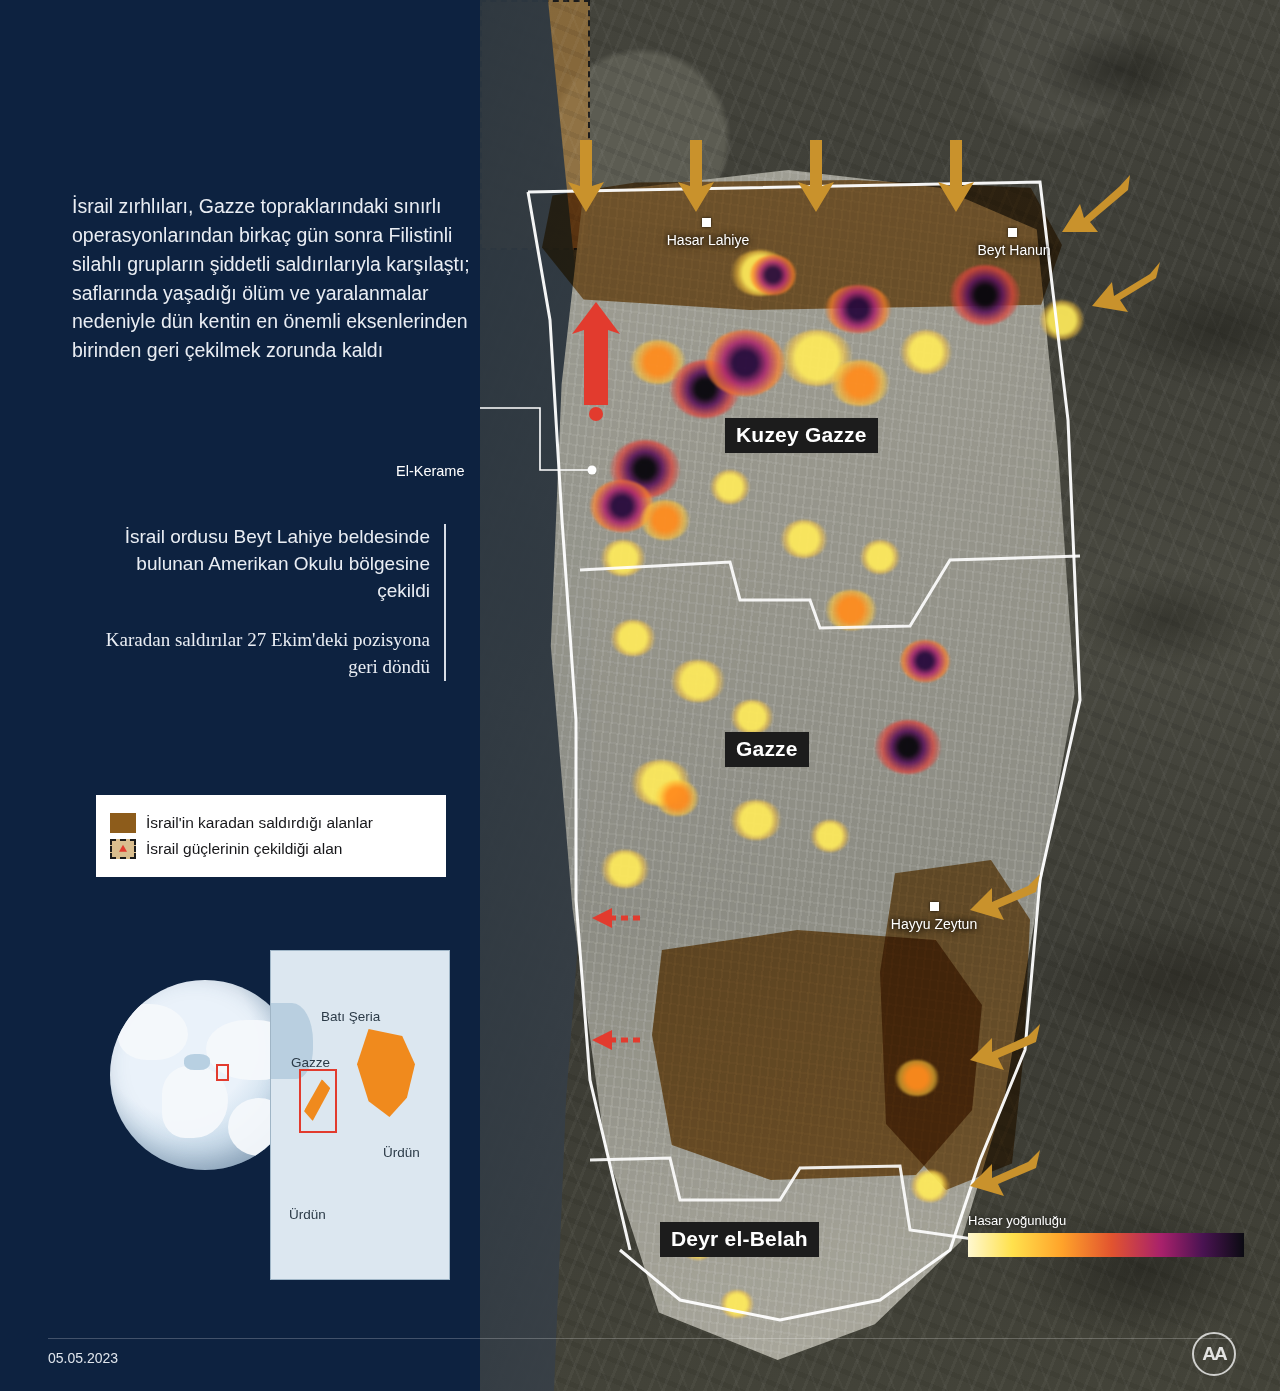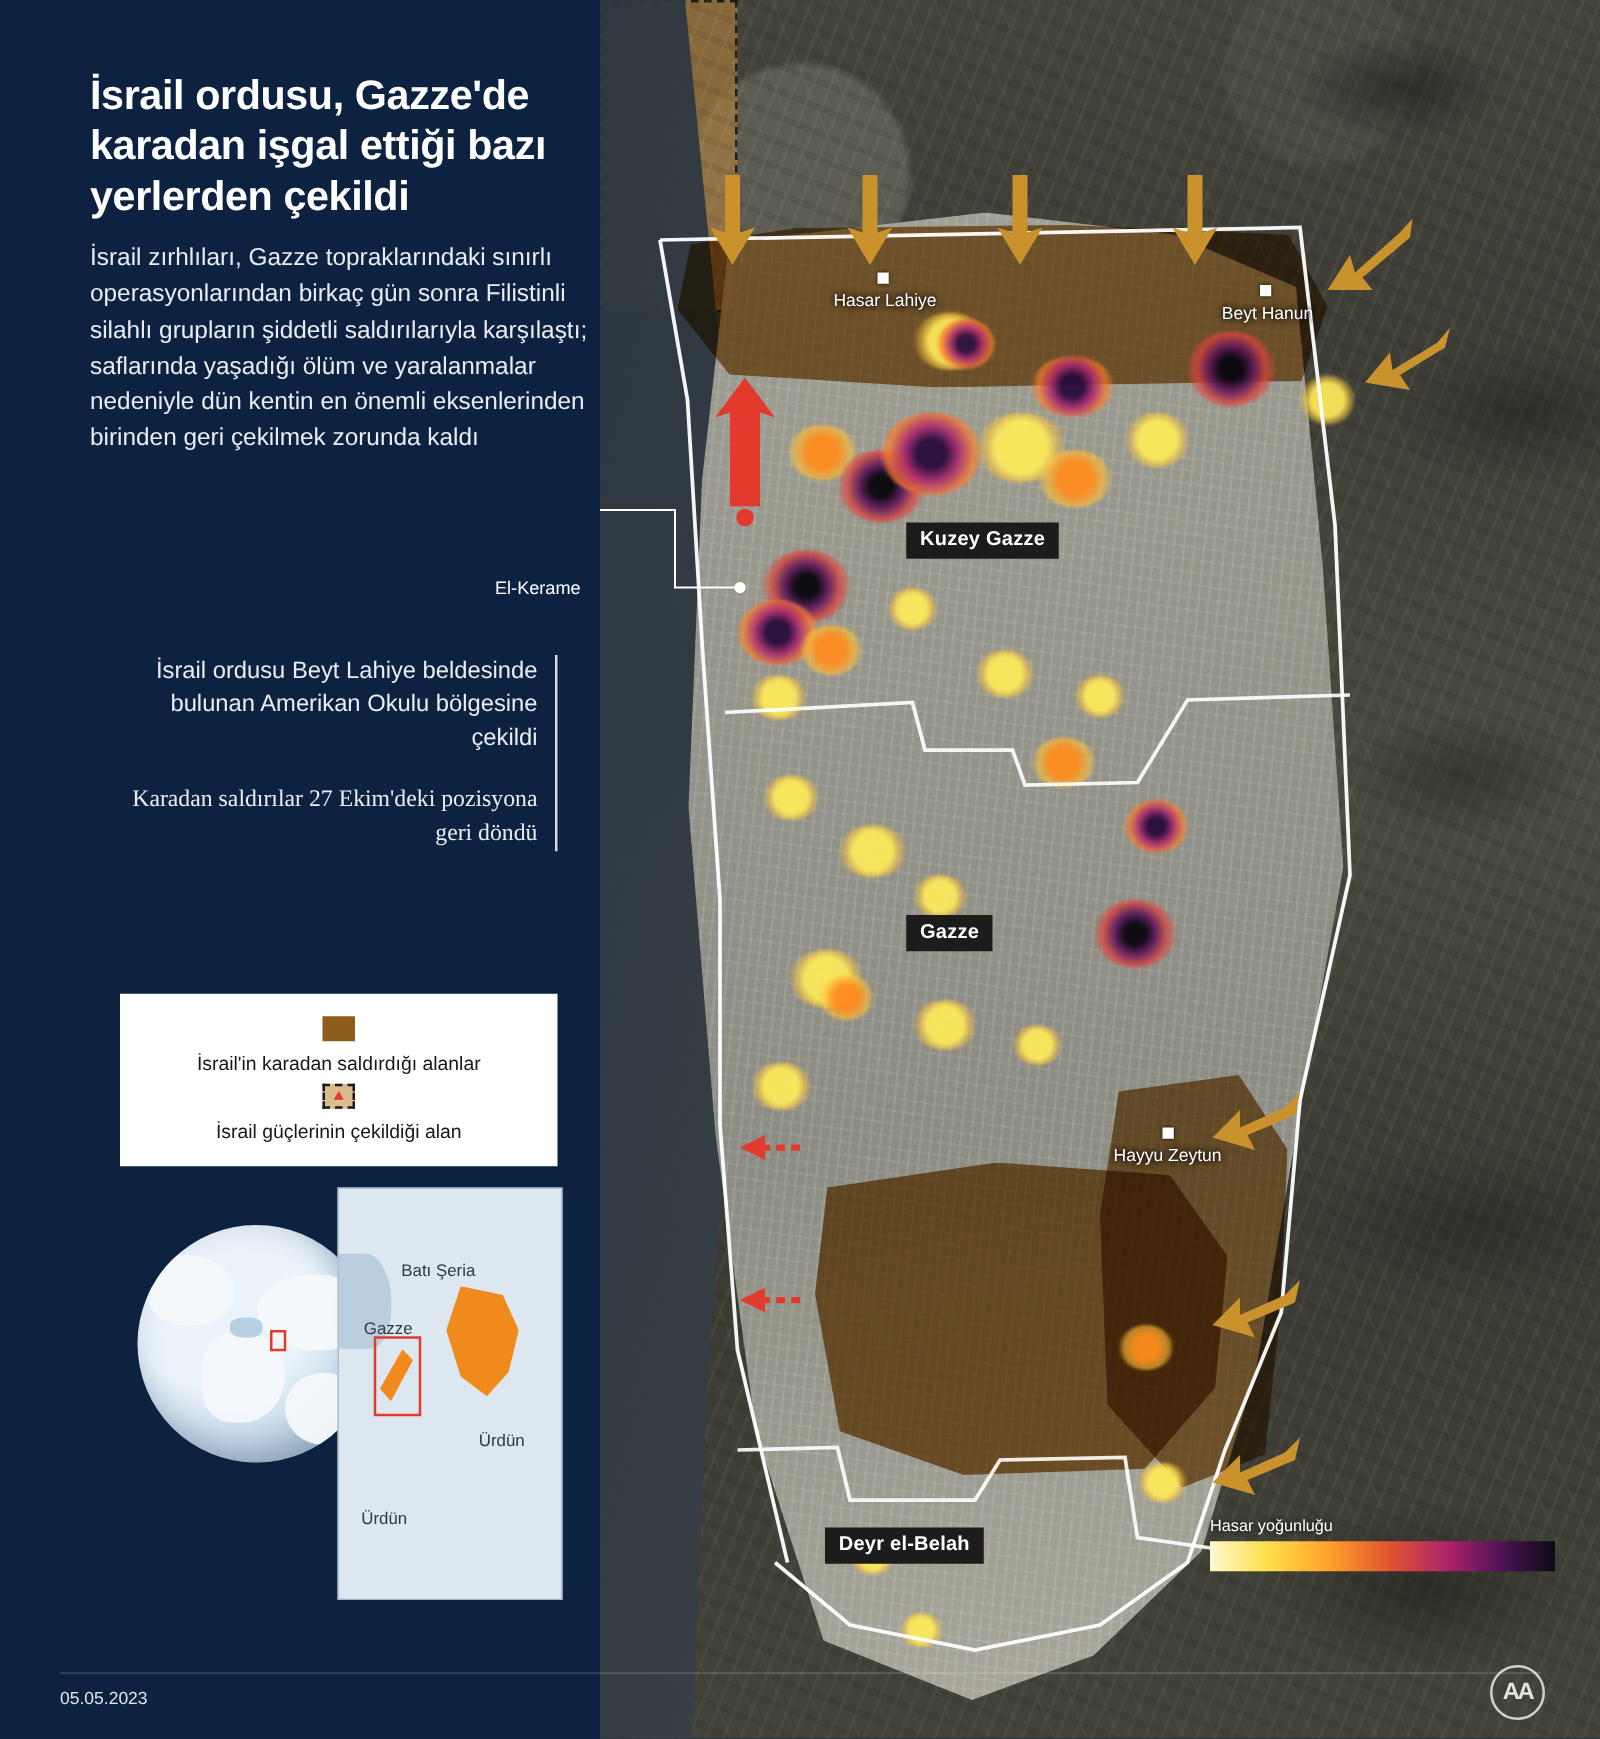--- a/index.html
+++ b/index.html
@@ -111,21 +111,21 @@
   .blob.m { background: radial-gradient(circle, rgba(40,10,60,0.95) 0 22%, rgba(170,40,110,0.9) 42%, rgba(255,130,40,0.7) 66%, rgba(255,225,90,0) 84%); }
   .blob.k { background: radial-gradient(circle, rgba(10,8,14,0.97) 0 20%, rgba(90,20,90,0.9) 38%, rgba(220,70,60,0.75) 60%, rgba(255,215,80,0) 82%); }
   svg.overlay { position: absolute; left: 0; top: 0; width: 800px; height: 1391px; overflow: visible; }
 
   
   .city-label {
     position: absolute;
     background: #1c1c1c;
     color: #fff;
     font-weight: bold;
-    font-size: 16px;
+    font-size: 21px;
     padding: 5px 11px 6px;
     letter-spacing: .2px;
     white-space: nowrap;
   }
   .town-label {
     position: absolute;
     color: #ffffff;
     font-size: 14px;
     text-shadow: 0 0 4px rgba(0,0,0,.95), 0 0 8px rgba(0,0,0,.8);
     white-space: nowrap;
@@ -163,21 +163,21 @@
   }
 
   
   .legend {
     position: absolute; left: 96px; top: 795px;
     width: 350px; background: #fff;
     padding: 12px 14px;
     color: #17171a;
     font-size: 15.5px;
   }
-  .legend-row { display: flex; align-items: center; gap: 10px; margin: 6px 0; flex-direction: column; }
+  .legend-row { display: flex; align-items: center; gap: 10px; margin: 6px 0; }
   .sw-brown { width: 26px; height: 20px; background: #8d5c1b; flex: none; }
   .sw-dashed {
     width: 26px; height: 20px; flex: none;
     background: #d9bd8e;
     border: 2px dashed #1b1b1b;
     position: relative;
   }
   .sw-dashed::after {
     content: "";
     position: absolute; left: 50%; top: 50%;
@@ -371,21 +371,20 @@
     <div class="city-label" style="left:245px;top:732px">Gazze</div>
     <div class="city-label" style="left:180px;top:1222px">Deyr el-Belah</div>
   </div>
 
   <div class="scale-box">
     <div class="scale-title">Hasar yoğunluğu</div>
     <div class="scale-bar"></div>
   </div>
 
   <div class="panel">
-    <h1 class="headline">İsrail ordusu, Gazze'de karadan işgal ettiği bazı yerlerden çekildi</h1>
     <p class="lede">İsrail zırhlıları, Gazze topraklarındaki sınırlı operasyonlarından birkaç gün sonra Filistinli silahlı grupların şiddetli saldırılarıyla karşılaştı; saflarında yaşadığı ölüm ve yaralanmalar nedeniyle dün kentin en önemli eksenlerinden birinden geri çekilmek zorunda kaldı</p>
 
     <div class="callout">
       <div class="c1">İsrail ordusu Beyt Lahiye beldesinde bulunan Amerikan Okulu bölgesine çekildi</div>
       <div class="c2">Karadan saldırılar 27 Ekim'deki pozisyona geri döndü</div>
     </div>
 
     <div class="elkerame-label">El-Kerame</div>
 
     <div class="legend">

